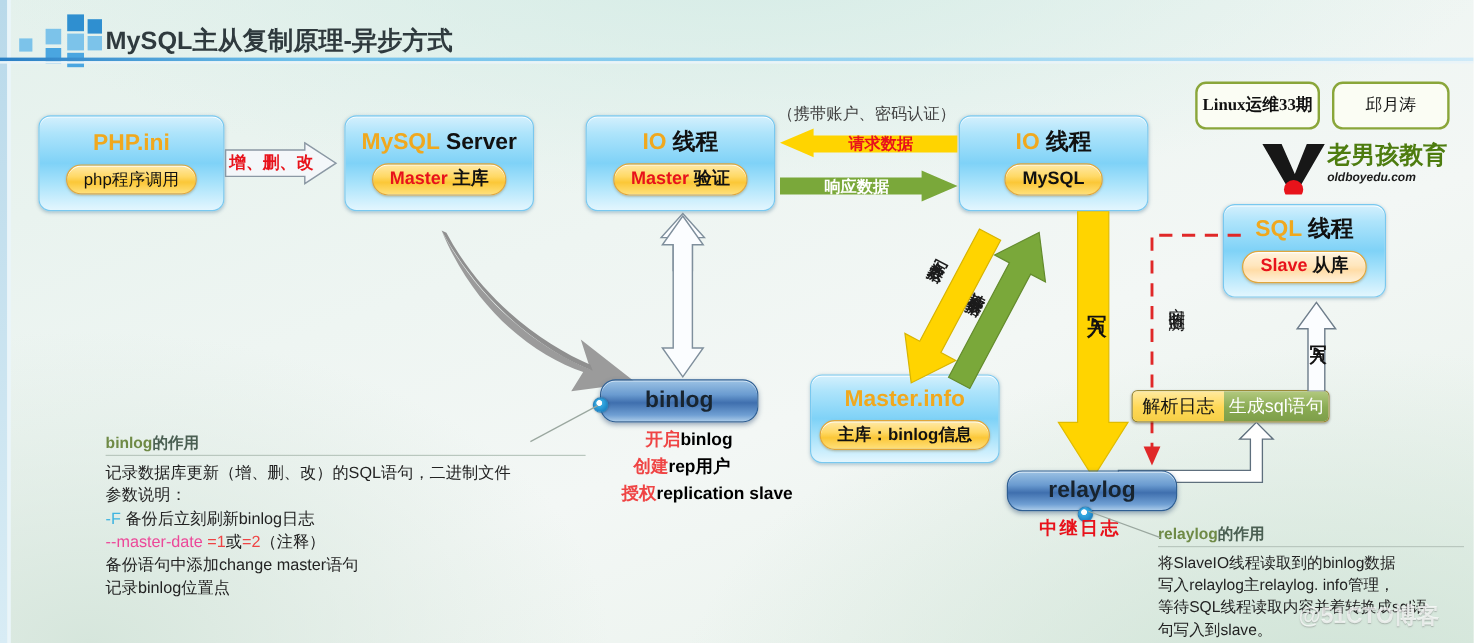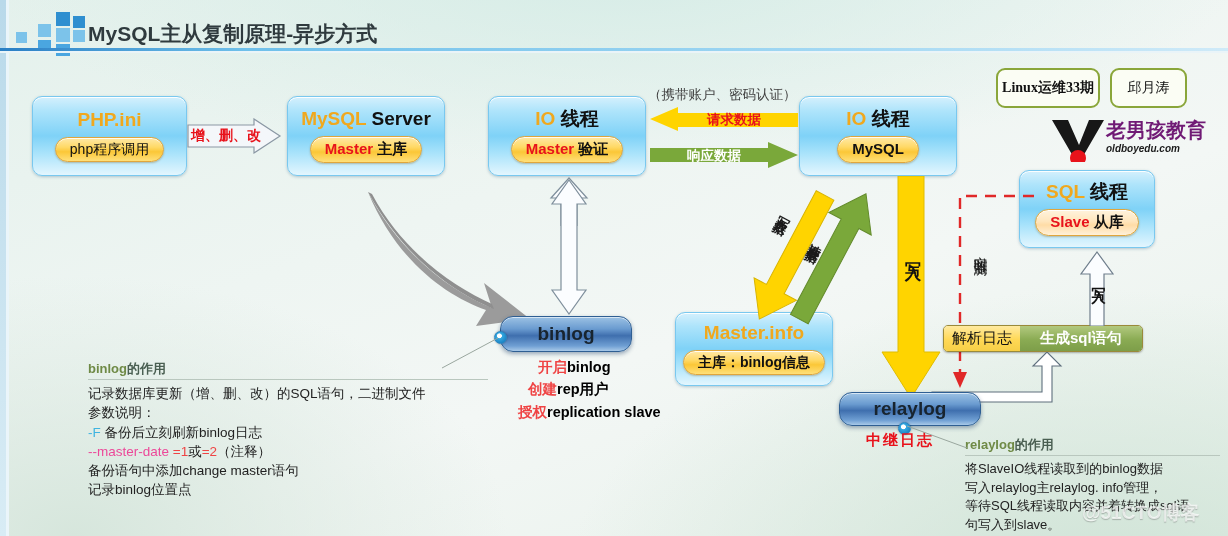--- a/index.html
+++ b/index.html
@@ -65,29 +65,29 @@
 
   .vtext{writing-mode:vertical-rl;text-orientation:upright;letter-spacing:2px;}
   .wm{font-size:19px;color:rgba(255,255,255,.72);font-weight:bold;
       text-shadow:0 1px 1px rgba(80,80,80,.35);white-space:nowrap;}
 
   .tagbox{border:2px solid #8aa63a;border-radius:9px;background:#fbfdf4;
     display:flex;align-items:center;justify-content:center;
     font-size:14px;color:#111;white-space:nowrap;box-sizing:border-box;}
   .tagbox.serif{font-family:"Liberation Serif","DejaVu Serif",serif;font-weight:bold;}
 
-  .logo-cn{font-size:20px;font-weight:bold;color:#701a75;line-height:1;white-space:nowrap;font-family:Liberation Serif, serif;}
+  .logo-cn{font-size:20px;font-weight:bold;color:#4d7c0f;line-height:1;white-space:nowrap;font-family:Liberation Serif, serif;}
   .logo-en{font-size:10px;font-weight:bold;color:#1b1b1b;font-style:italic;line-height:1;white-space:nowrap;}
 
   .parsebox{display:flex;align-items:stretch;border:1px solid #9a8a3a;border-radius:5px;overflow:hidden;
      box-shadow:0 1px 2px rgba(0,0,0,.3);}
   .parsebox .a{background:linear-gradient(180deg,#ffeaa0,#ffd855 55%,#f6cf47);
      padding:3px 8px;font-size:15px;color:#111;display:flex;align-items:center;}
   .parsebox .b{background:linear-gradient(180deg,#b2c97f,#8aab53 55%,#7d9e49);
-     padding:3px 20px;font-size:15px;color:#fff;font-weight:bold;display:flex;align-items:center;}
+     padding:3px 4px;font-size:15px;color:#fff;font-weight:normal;display:flex;align-items:center;}
 
   .banner{display:flex;align-items:center;justify-content:center;font-size:13px;font-weight:bold;color:#fff;}
 </style>
 </head>
 <body>
 
 <div id="stage">
 
   <div class="abs leftbar"></div>
   <div class="abs leftbar2"></div>
@@ -102,21 +102,21 @@
     <span class="sq d" style="left:57px;top:6px;width:12px;height:12px;"></span>
     <span class="sq l" style="left:57px;top:20px;width:12px;height:12px;"></span>
   </div>
   <div class="abs hdr-title">MySQL主从复制原理-异步方式</div>
   <div class="abs hdr-rule"></div>
   <div class="abs hdr-rule2"></div>
 
   <div class="abs tagbox serif" style="left:996px;top:68px;width:104px;height:40px;">
     <span>Linux运维33期</span>
   </div>
-  <div class="abs tagbox" style="left:1110px;top:68px;width:77px;height:40px;">
+  <div class="abs tagbox" style="left:1110px;top:68px;width:98px;height:40px;">
     <span>邱月涛</span>
   </div>
 
   <div class="abs" style="left:1048px;top:118px;width:180px;height:46px;">
     <svg width="60" height="44" style="position:absolute;left:0;top:0;">
       <polygon points="4,2 20,2 31,27 41,2 56,2 34,40 26,40" fill="#171717"></polygon>
       <circle cx="30" cy="40" r="8" fill="#e8131b"></circle>
     </svg>
     <div class="abs logo-cn" style="left:58px;top:2px;">老男孩教育</div>
     <div class="abs logo-en" style="left:58px;top:26px;">oldboyedu.com</div>

